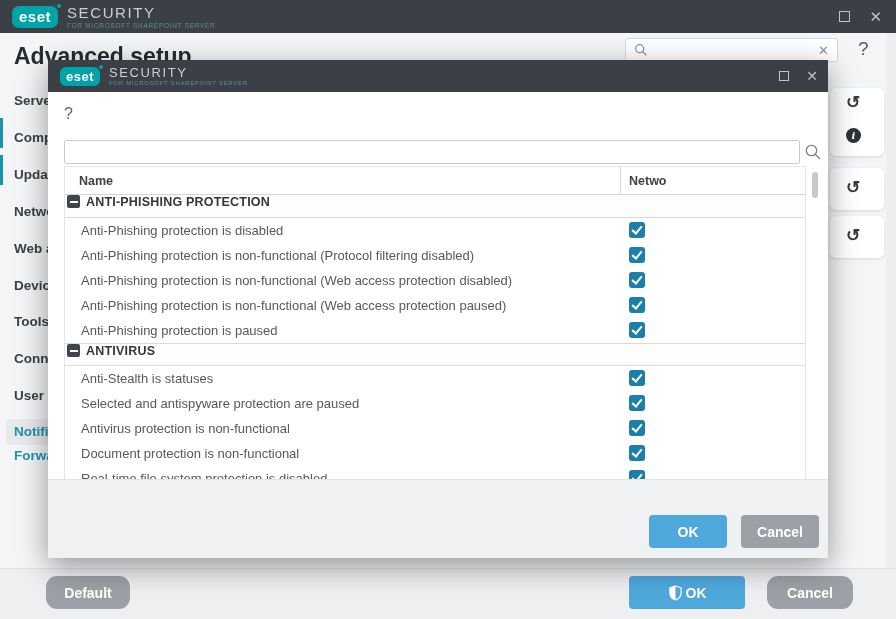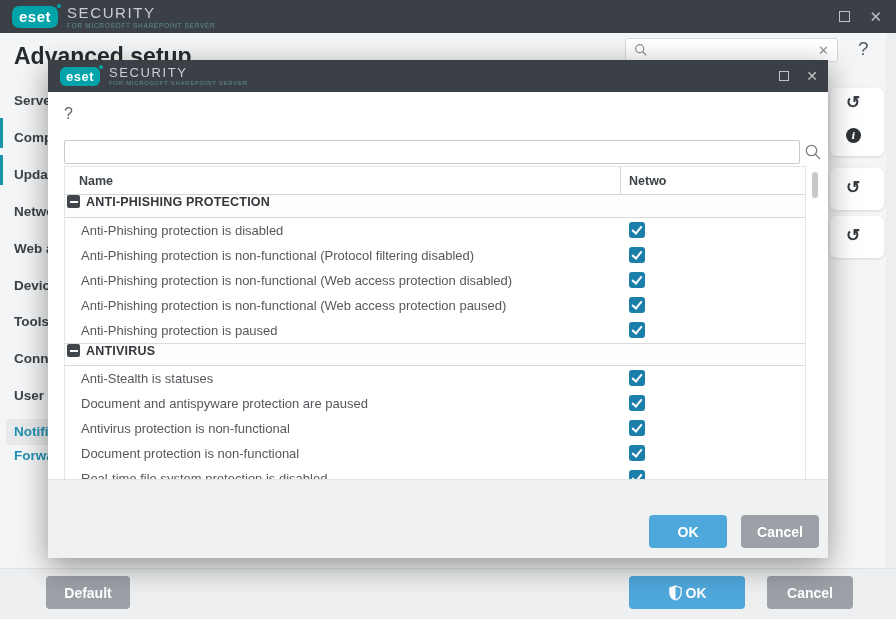--- a/index.html
+++ b/index.html
@@ -31,21 +31,21 @@
   .sidebar-item.accent { color:#2191b2; }
   .modified-marker { position:absolute; left:0; width:3px; height:30px; background:#1b93a8; }
 
   .main-scrollstrip { position:absolute; right:0; top:33px; height:535px; width:10px; background:#eceef0; }
   .side-card { position:absolute; background:#fff; border-radius:6px; box-shadow:0 1px 3px rgba(0,0,0,0.12); }
   .undo-icon { position:absolute; left:16px; font-size:17px; font-weight:700; color:#363c41; cursor:default; }
   .info-icon { position:absolute; left:16px; width:15px; height:15px; border-radius:50%; background:#2e3338; color:#fff; font-size:10px; font-weight:700; text-align:center; line-height:15px; font-family:"DejaVu Serif", serif; font-style:italic; cursor:default; }
 
   .bottom-bar { position:absolute; left:0; right:0; bottom:0; height:51px; background:#edeff1; border-top:1px solid #dfe2e4; }
   .btn { position:absolute; border-radius:4px; font-weight:700; color:#fff; display:flex; align-items:center; justify-content:center; font-size:14px; cursor:default; }
-  .btn-gray { background:#9ba1a7; }
+  .btn-gray { background:#9ba1a7;border-radius:11px; }
   .btn-blue { background:#4fa8dc; }
   #default-btn { left:46px; top:7px; width:84px; height:33px; }
   #main-ok { left:629px; top:7px; width:116px; height:33px; gap:3px; }
   #main-cancel { left:767px; top:7px; width:86px; height:33px; }
 
   
   .modal { position:absolute; left:48px; top:60px; width:780px; height:498px; background:#fff; box-shadow:0 8px 28px rgba(0,0,0,0.4); z-index:10; display:flex; flex-direction:column; }
   .titlebar2 { flex:0 0 32px; background:#3a4046; display:flex; align-items:center; position:relative; }
   .brand.small .eset-box { width:40px; height:19px; line-height:19px; font-size:13px; border-radius:6px; }
   .brand.small .brand-title { font-size:13px; }
@@ -216,21 +216,21 @@
           </div>
           <div class="group-row">
             <span class="collapse-box"></span>
             <span class="group-label">ANTIVIRUS</span>
           </div>
           <div class="status-row">
             <span class="row-name">Anti-Stealth is statuses</span>
             <span class="checkbox checked"></span>
           </div>
           <div class="status-row">
-            <span class="row-name">Document and antispyware protection are paused</span>
+            <span class="row-name">Selected and antispyware protection are paused</span>
             <span class="checkbox checked"></span>
           </div>
           <div class="status-row">
             <span class="row-name">Antivirus protection is non-functional</span>
             <span class="checkbox checked"></span>
           </div>
           <div class="status-row">
             <span class="row-name">Document protection is non-functional</span>
             <span class="checkbox checked"></span>
           </div>

